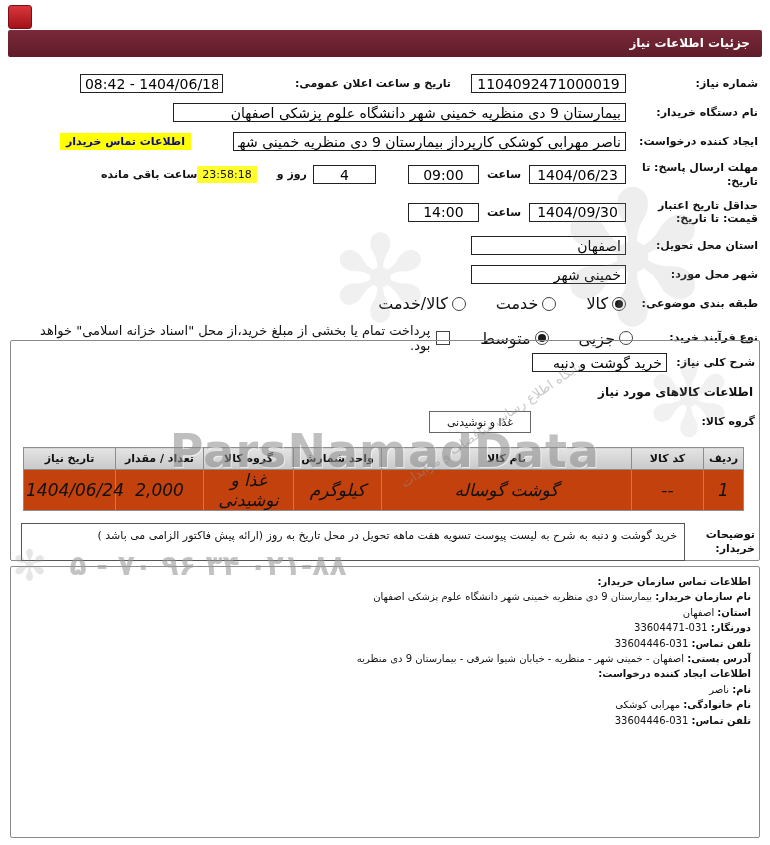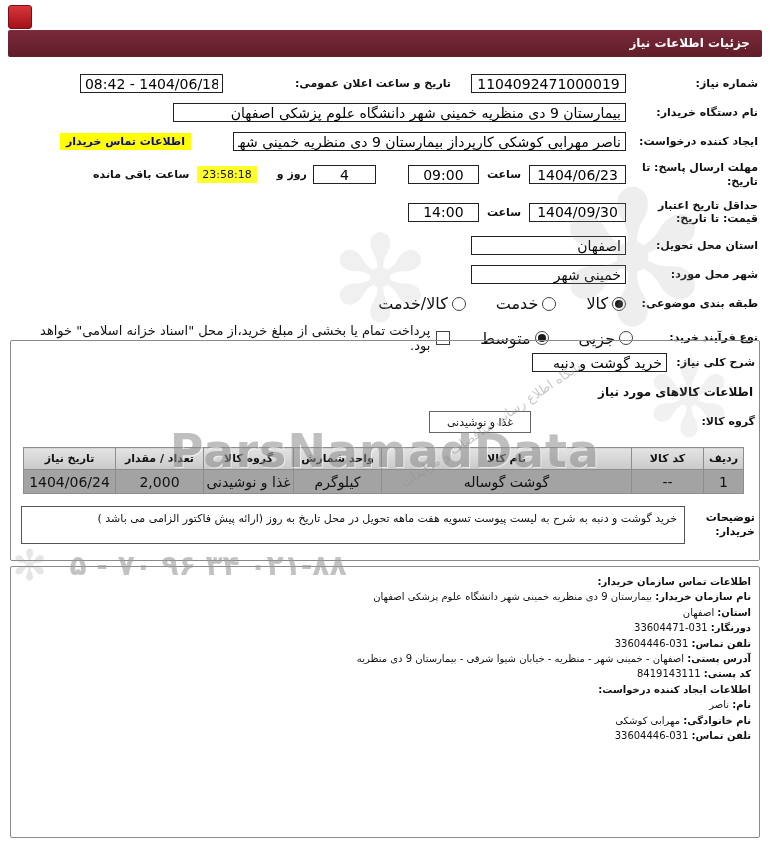--- a/index.html
+++ b/index.html
@@ -27,21 +27,21 @@
   .w155{width:155px}.w143{width:143px}.w453{width:453px}.w393{width:393px}
   .w97{width:97px}.w71{width:71px}.w63{width:63px}.w135{width:135px}
   .ml20{margin-right:20px}
   .date-gap{margin-right:72px}
   .hword{margin:0 8px;}
   .dgap{margin-right:32px}
   .small-gap{margin:0 6px;}
   .link-contact{background:#ffff00;color:#0a0a8a;font-size:11px;font-weight:bold;
         padding:2px 6px;margin-right:42px;cursor:pointer;white-space:nowrap;}
   .remaining{background:#ffff2e;font-size:11px;padding:2px 5px;direction:ltr;unicode-bidi:embed;margin-right:14px;}
-  .rem-label{font-size:11px;font-weight:bold;margin-right:8px;}
+  .rem-label{font-size:11px;font-weight:bold;margin-right:0;}
 
   .radio-item{display:flex;align-items:center;margin-left:30px;}
   .radio{width:12px;height:12px;border:1px solid #444;border-radius:50%;background:#fff;
         position:relative;flex:0 0 auto;margin-left:4px;}
   .radio.checked::after{content:"";position:absolute;top:2px;left:2px;right:2px;bottom:2px;
         background:#1b1b1b;border-radius:50%;}
   .ropt{font-size:16px;}
   .chk{width:12px;height:12px;border:1px solid #444;background:#fff;flex:0 0 auto;margin-left:6px;}
   .chk-text{font-size:13px;}
 
@@ -52,21 +52,21 @@
   .srow1 .flabel{width:88px;}
   .goods-header{font-size:12px;font-weight:bold;margin:13px 6px 0 0;}
   .group-row{display:flex;align-items:center;margin:12px 4px 0 0;}
   .group-row .flabel{width:64px;}
   .group-box{width:102px;height:22px;border:1px solid #666;background:#fff;font-size:11px;
         display:flex;align-items:center;justify-content:center;margin-right:160px;box-sizing:border-box;}
 
   table.goods{border-collapse:collapse;margin:14px 15px 0 15px;width:720px;table-layout:fixed;}
   table.goods th{background:linear-gradient(180deg,#e3e3e3,#c9c9c9);border:1px solid #8d8d8d;
         font-size:11px;font-weight:bold;height:21px;padding:0 2px;}
-  table.goods td{border:1px solid #8d8d8d;font-size:14px;text-align:center;height:23px;padding:0 2px;background:#a3a3a3;}
+  table.goods td{border:1px solid #8d8d8d;font-size:17px;text-align:center;height:23px;padding:0 2px;background:#c2410c;font-style:italic;}
   .c1{width:40px}.c2{width:72px}.c3{width:250px}.c4{width:88px}.c5{width:90px}.c6{width:88px}.c7{width:92px}
   td.ltr{direction:ltr;}
 
   .notes-row{display:flex;align-items:center;margin:12px 4px 0 0;}
   .notes-label{width:70px;font-size:11px;font-weight:bold;line-height:1.3;padding-left:4px;box-sizing:border-box;}
   .notes-box{width:664px;min-height:38px;border:1px solid #555;background:#fff;font-size:11px;
         padding:3px 7px;box-sizing:border-box;line-height:1.55;}
 
   
   .box2{position:absolute;top:566px;right:10px;width:750px;height:272px;border:1px solid #8a8a8a;
@@ -234,21 +234,20 @@
 
   </div>
 
   <div class="box2">
     <div class="cline"><b>اطلاعات تماس سازمان خریدار:</b> <span></span></div>
     <div class="cline"><b>نام سازمان خریدار:</b> <span>بیمارستان 9 دی منظریه خمینی شهر دانشگاه علوم پزشکی اصفهان</span></div>
     <div class="cline"><b>استان:</b> <span>اصفهان</span></div>
     <div class="cline"><b>دورنگار:</b> <span>031-33604471</span></div>
     <div class="cline"><b>تلفن تماس:</b> <span>031-33604446</span></div>
     <div class="cline"><b>آدرس پستی:</b> <span>اصفهان - خمینی شهر - منظریه - خیابان شیوا شرقی - بیمارستان 9 دی منظریه</span></div>
-    <div class="cline"><b>کد پستی:</b> <span>8419143111</span></div>
     <div class="cline"><b>اطلاعات ایجاد کننده درخواست:</b> <span></span></div>
     <div class="cline"><b>نام:</b> <span>ناصر</span></div>
     <div class="cline"><b>نام خانوادگی:</b> <span>مهرابی کوشکی</span></div>
     <div class="cline"><b>تلفن تماس:</b> <span>031-33604446</span></div>
   </div>
 
   <div class="flower fl1">✻</div>
   <div class="flower fl2">✻</div>
   <div class="flower fl3">✻</div>
   <div class="flower fl4">✻</div>

